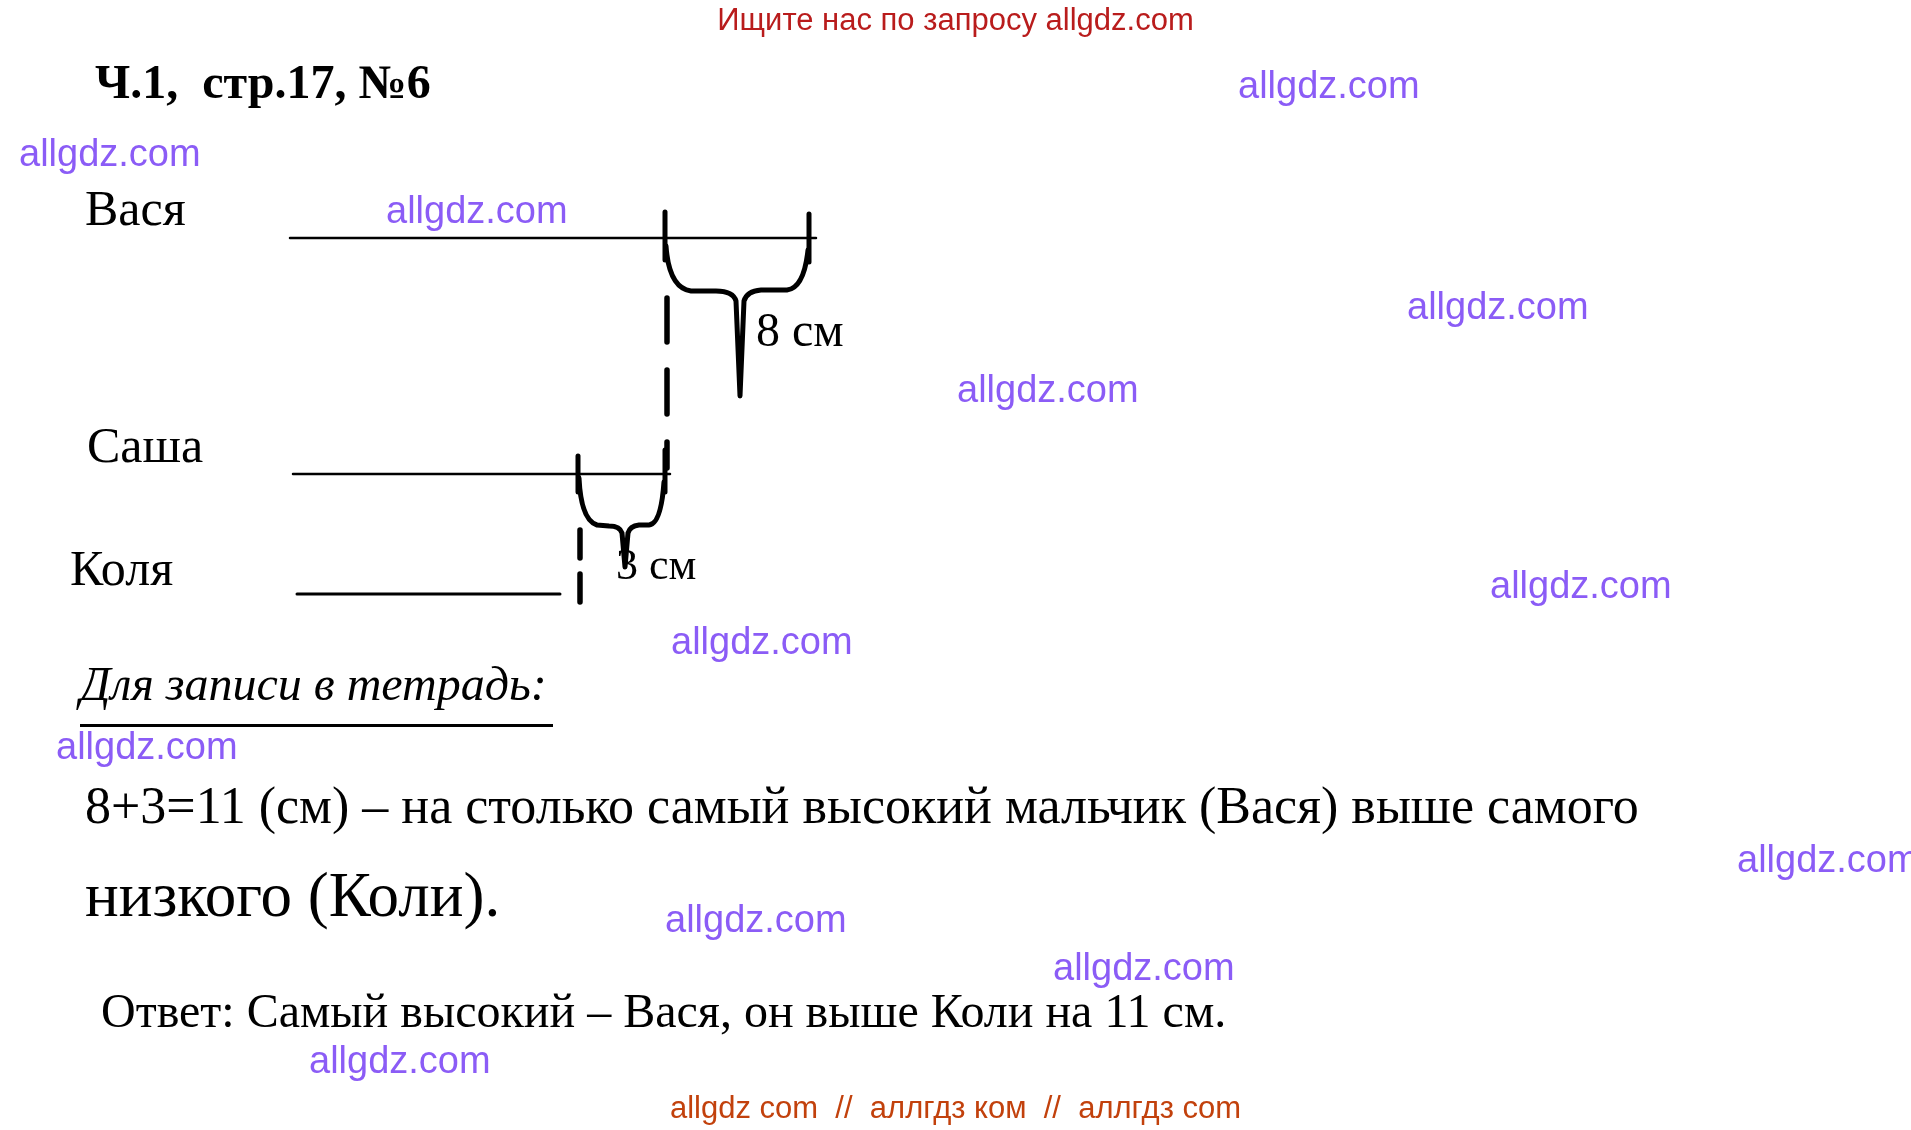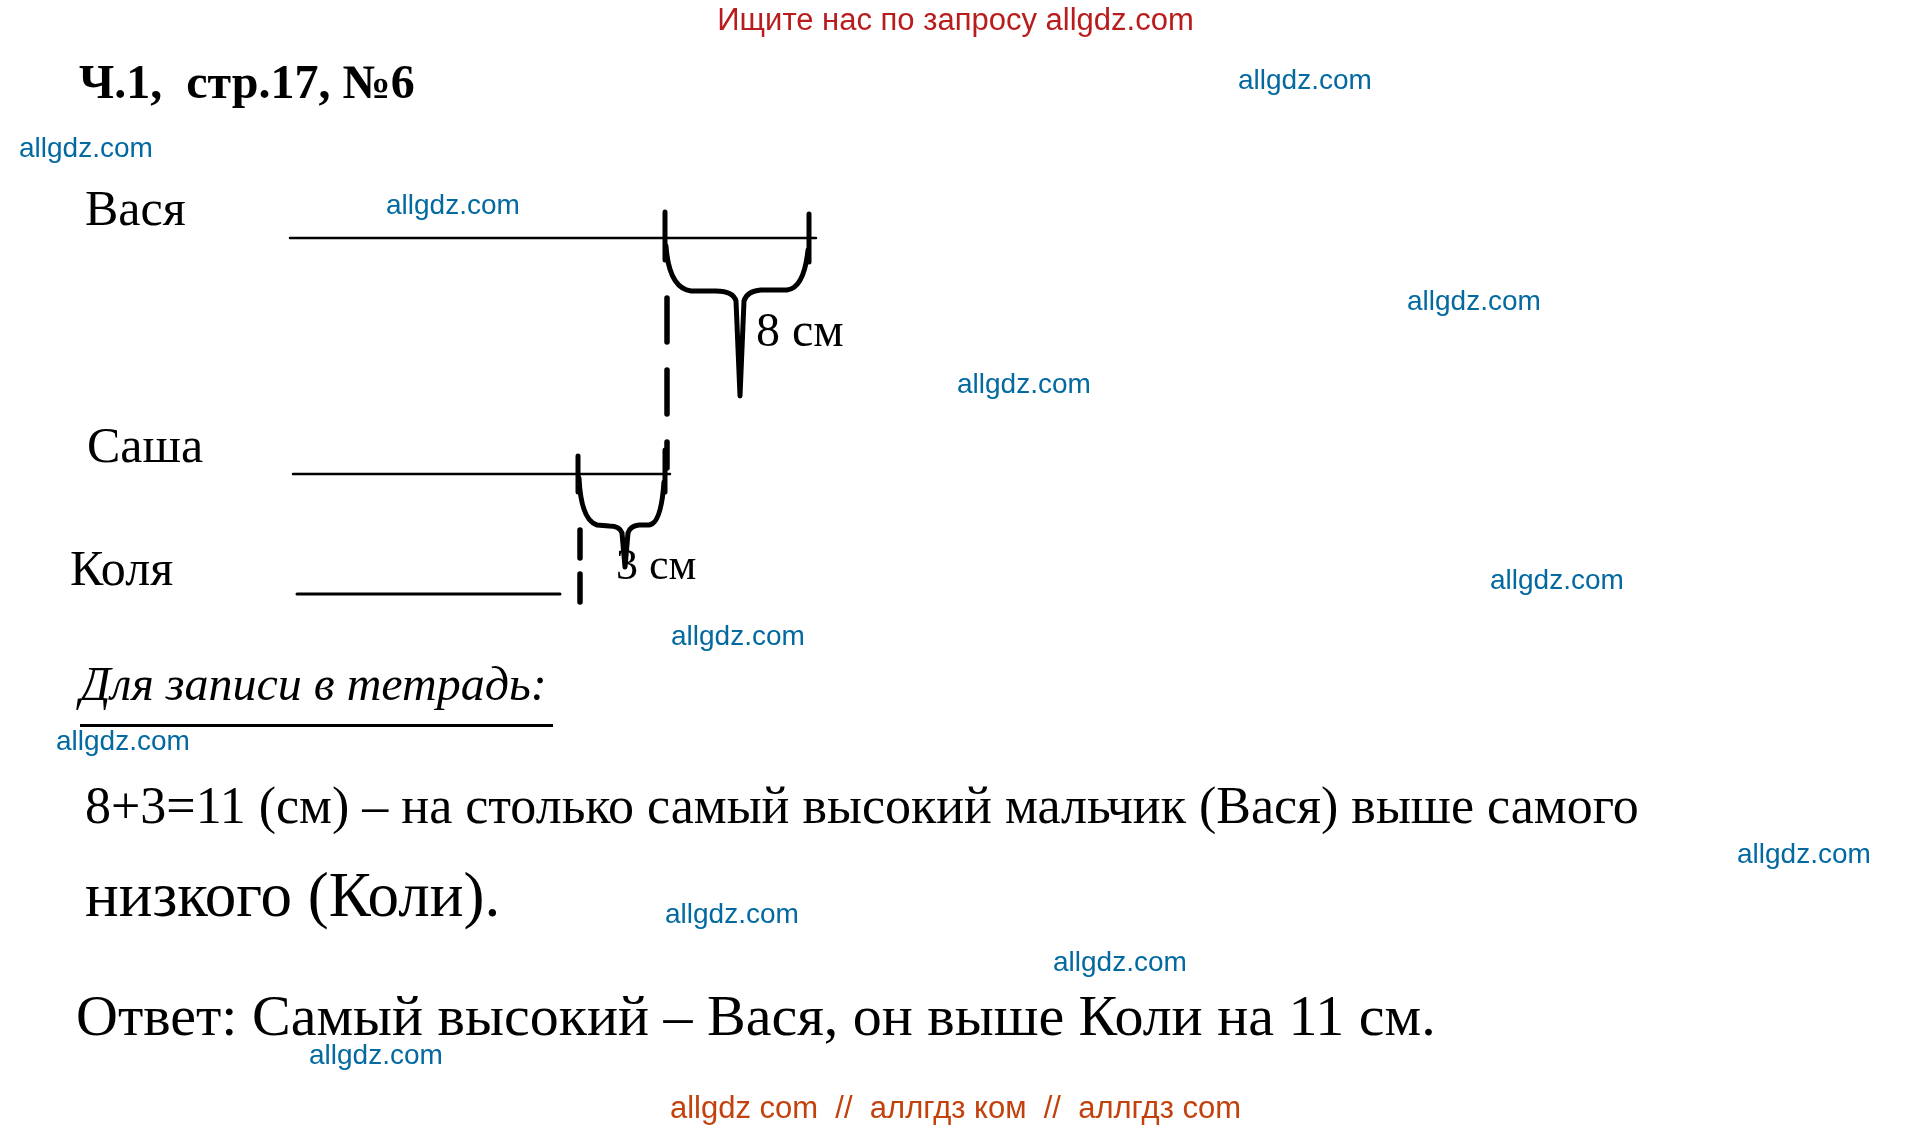--- a/index.html
+++ b/index.html
@@ -18,28 +18,28 @@
     font-family:"Liberation Sans",sans-serif;
     font-size:31px;color:#b91c1c;white-space:pre;
   }
   .footer{
     top:1092px;left:0;width:100%;text-align:center;
     font-family:"Liberation Sans",sans-serif;
     font-size:31px;color:#c2410c;white-space:pre;
   }
   
   .title{
-    left:79px;top:58px;
+    left:95px;top:58px;
     font-size:48px;font-weight:bold;white-space:pre;
   }
   
   .wm{
     position:absolute;white-space:nowrap;line-height:1;
     font-family:"Liberation Sans",sans-serif;
-    font-size:28px;color:#0369a1;
+    font-size:38px;color:#8b5cf6;
   }
   .wm1{left:1238px;top:66px;}
   .wm2{left:19px;top:134px;}
   .wm3{left:386px;top:191px;}
   .wm4{left:1407px;top:287px;}
   .wm5{left:957px;top:370px;}
   .wm6{left:1490px;top:566px;}
   .wm7{left:671px;top:622px;}
   .wm8{left:56px;top:727px;}
   .wm9{left:1737px;top:840px;}
@@ -54,21 +54,21 @@
   .meas-8{left:756px;top:306px;font-size:48px;}
   .meas-3{left:616px;top:543px;font-size:44px;}
   
   .sol-heading{
     left:80px;top:660px;
     font-size:48px;font-style:italic;
     border-bottom:3px solid #000;padding:0 6px 16px 0;
   }
   .sol-line1{left:85px;top:780px;font-size:52px;text-align:center;}
   .sol-line2{left:85px;top:864px;font-size:63px;}
-  .sol-answer{left:76px;top:987px;font-size:58px;}
+  .sol-answer{left:101px;top:987px;font-size:48px;}
   svg.diagram{position:absolute;left:0;top:0;}
 </style>
 </head>
 <body>
 
 <div id="page">
 
   <div class="abs promo">Ищите нас по запросу allgdz.com</div>
 
   <div class="abs title">Ч.1,  стр.17, №6</div>

